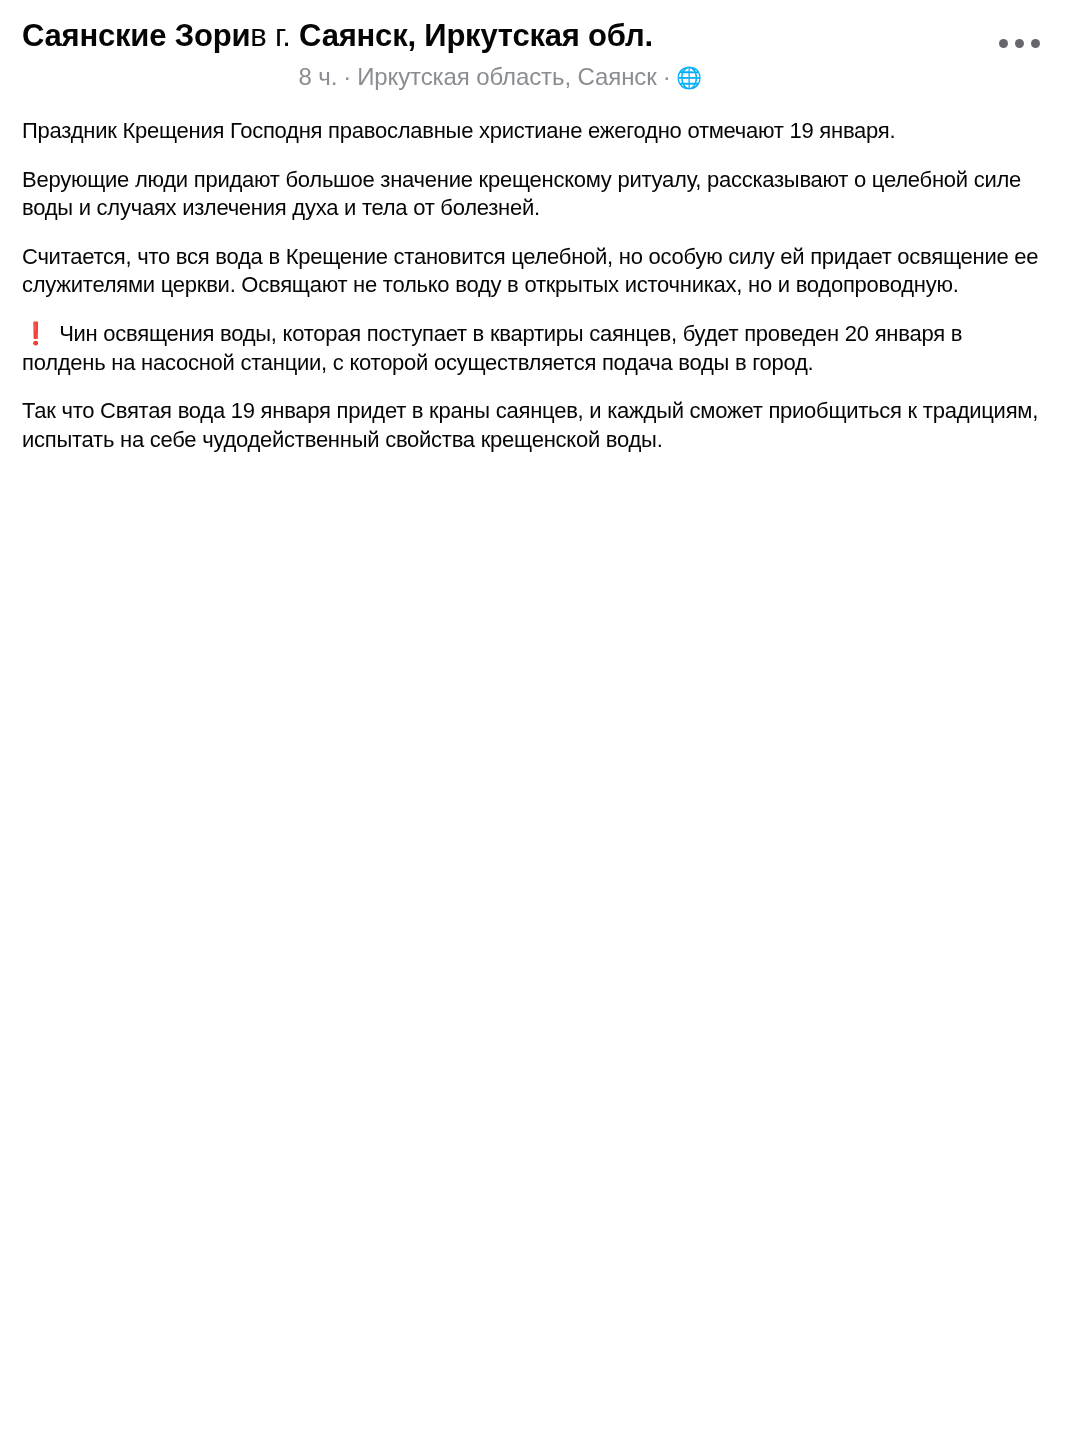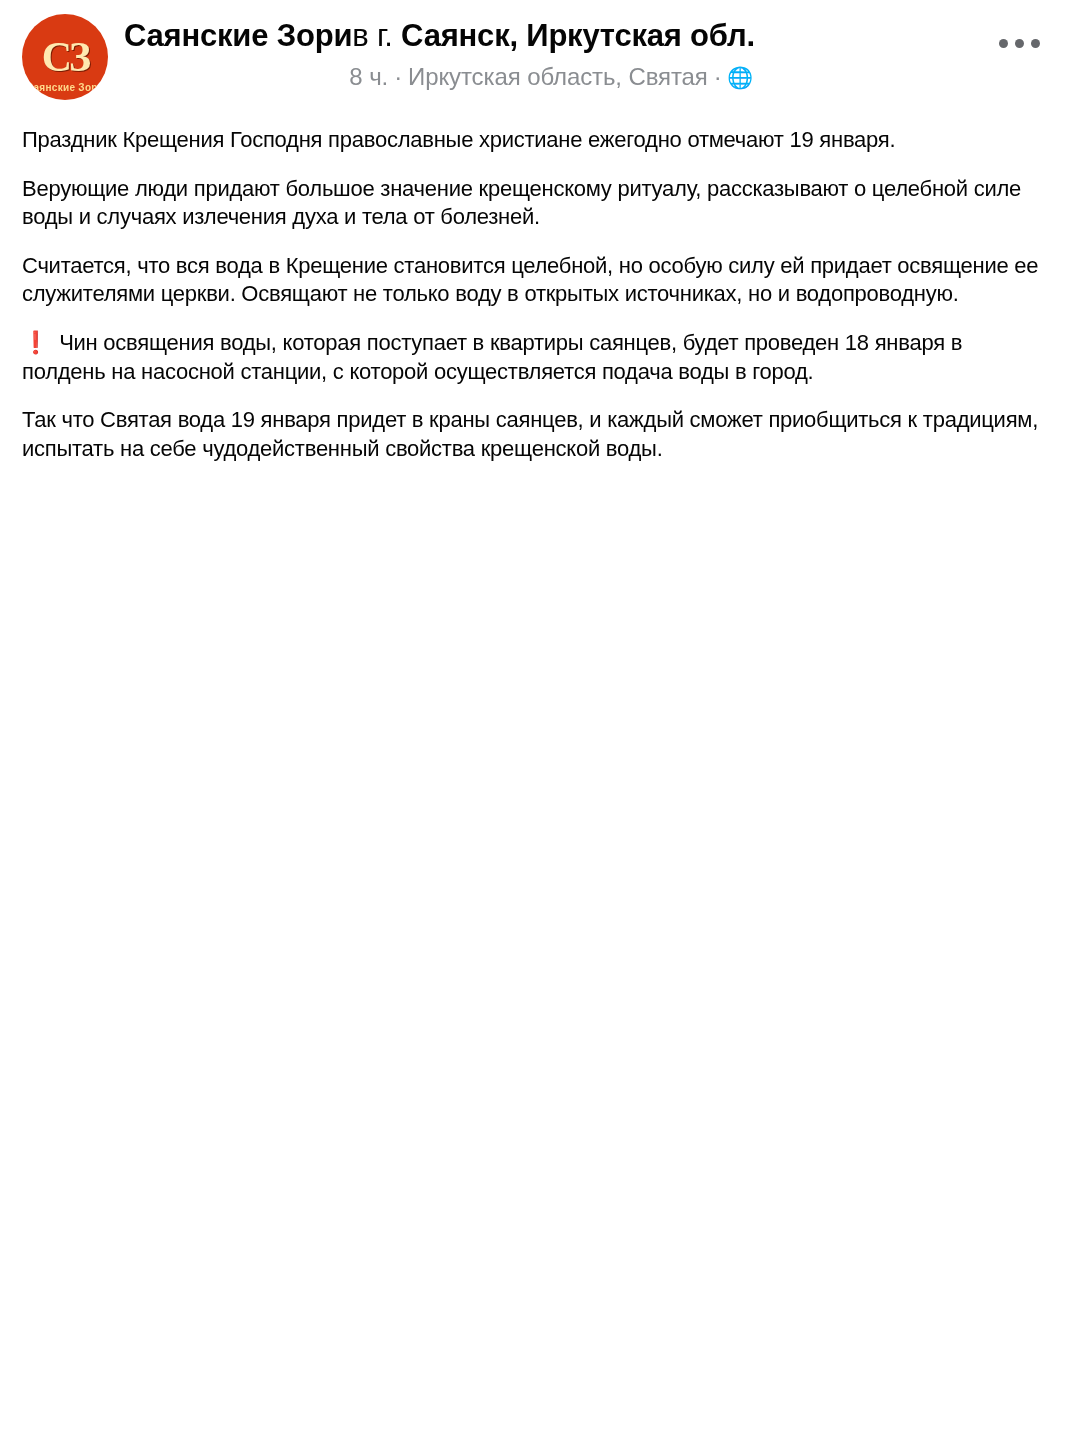--- a/index.html
+++ b/index.html
@@ -144,46 +144,42 @@
     margin-right: 10px;
   }
 </style>
 </head>
 <body>
 
 <div class="post">
 
   <div class="post-header">
 
-    <div class="avatar">
-      <span class="avatar-mark">СЗ</span>
-      <span class="avatar-sub">Саянские Зори</span>
-    </div>
 
     <div class="header-text">
       <div class="title-line">
         <b>Саянские Зори</b><span>в г.</span> <b>Саянск, Иркутская обл.</b>
       </div>
       <div class="meta-line">
         <span>8 ч.</span>
         <span class="meta-sep">·</span>
-        <span>Иркутская область, Святая</span>
+        <span>Иркутская область, Саянск</span>
         <span class="meta-sep">·</span>
         <span class="globe-icon">🌐</span>
       </div>
     </div>
 
     <div class="menu-dots">
       <i></i>
       <i></i>
       <i></i>
     </div>
   </div>
 
   <div class="post-body">
     <p>Праздник Крещения Господня православные христиане ежегодно отмечают 19 января.</p>
     <p>Верующие люди придают большое значение крещенскому ритуалу, рассказывают о целебной силе воды и случаях излечения духа и тела от болезней.</p>
     <p>Считается, что вся вода в Крещение становится целебной, но особую силу ей придает освящение ее служителями церкви. Освящают не только воду в открытых источниках, но и водопроводную.</p>
-    <p><span class="warn-icon">❗</span><span>Чин освящения воды, которая поступает в квартиры саянцев, будет проведен 18 января в полдень на насосной станции, с которой осуществляется подача воды в город.</span></p>
+    <p><span class="warn-icon">❗</span><span>Чин освящения воды, которая поступает в квартиры саянцев, будет проведен 20 января в полдень на насосной станции, с которой осуществляется подача воды в город.</span></p>
     <p>Так что Святая вода 19 января придет в краны саянцев, и каждый сможет приобщиться к традициям, испытать на себе чудодейственный свойства крещенской воды.</p>
   </div>
 
 </div>
 
 </body></html>

